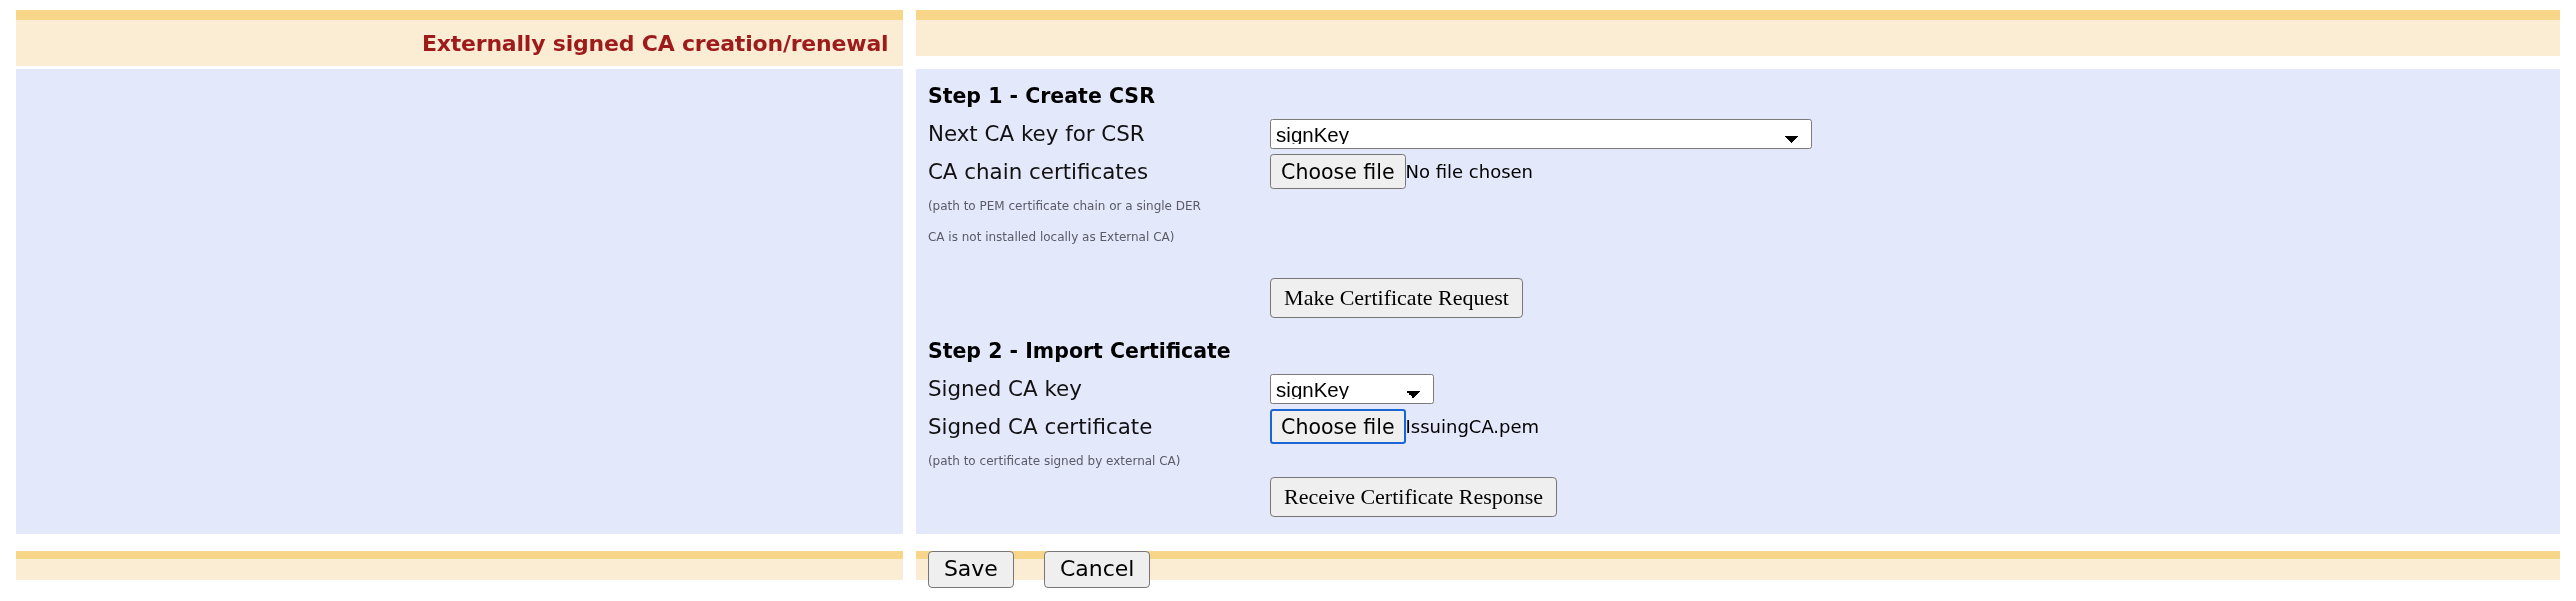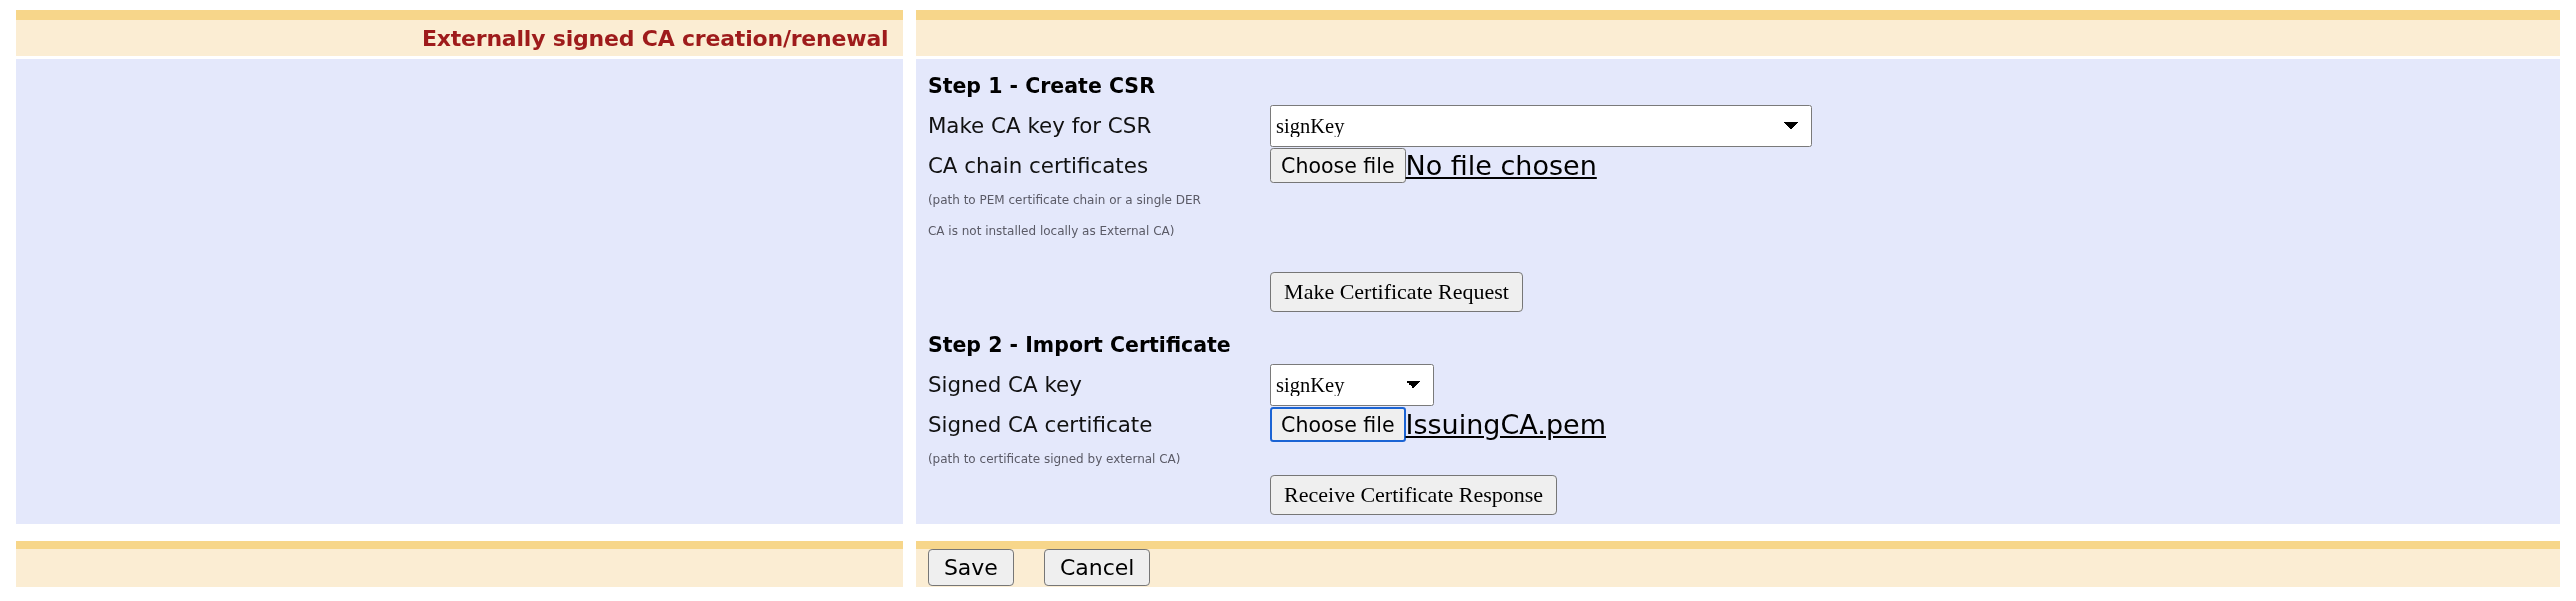--- a/index.html
+++ b/index.html
@@ -33,21 +33,21 @@
   .band .col-right { flex: 1 1 auto; }
 
   
   .header-band { margin-top: 10px; }
   .hdr-cell {
     background: #fbedd3;
     border-top: 10px solid #f7d68a;
     box-sizing: border-box;
   }
   .hdr-left {
-    height: 46px;
+    height: 56px;
     display: flex;
     align-items: center;
     justify-content: flex-end;
     padding-right: 15px;
   }
   .hdr-title {
     color: #9e1b1b;
     font-weight: bold;
     font-size: 22px;
     letter-spacing: -0.2px;
@@ -99,28 +99,28 @@
     font-size: 12px;
     color: #5a5a66;
     line-height: 31px;
     white-space: nowrap;
   }
   .spacer-row td { height: 25px; }
   .gap-row td { height: 18px; }
 
   
   select.combo {
-    font-family: Liberation Serif, serif;
+    font-family: Liberation Sans, sans-serif;
     font-size: 20.5px;
     color: #000;
     background: #ffffff;
     border: 1.6px solid #7a7a7a;
     border-radius: 2.5px;
     padding: 3.3px 5px;
-    height: 42px;
+    height: 30px;
     box-sizing: border-box;
     -webkit-appearance: none;
     appearance: none;
     background-image:
       linear-gradient(45deg, transparent 50%, #000 50%),
       linear-gradient(135deg, #000 50%, transparent 50%);
     background-position:
       calc(100% - 20px) 16.4px,
       calc(100% - 12.3px) 16.4px;
     background-size: 7.4px 7.4px, 7.4px 7.4px;
@@ -144,45 +144,44 @@
     padding: 2.5px 10px;
     line-height: 28px;
     cursor: pointer;
   }
   .file-btn.focused {
     border: 2.5px solid #1b64d4;
     padding: 1.6px 9px;
     outline: none;
   }
   .file-name {
-    font-size: 27px;
-    color: #000;
-    white-space: nowrap;
-    text-decoration: underline;
+    font-size: 18px;
+    color: #000;
+    white-space: nowrap;
   }
 
   .action-btn {
     font-family: Liberation Serif, serif;
     font-size: 22px;
     color: #000;
     background: #efefef;
     border: 1.6px solid #767676;
     border-radius: 4.1px;
     padding: 4.1px 13px;
     line-height: 30px;
     cursor: pointer;
   }
 
   
   .footer-band { margin-top: 16.4px; }
   .ftr-cell {
     background: #fbedd3;
     border-top: 8.2px solid #f7d68a;
     box-sizing: border-box;
-    height: 46px;
+    height: 29px;
   }
   .ftr-right {
     display: flex;
     align-items: center;
     gap: 30px;
     padding-left: 11.5px;
   }
   .ftr-btn {
     font-family: "DejaVu Sans", "Liberation Sans", sans-serif;
     font-size: 22px;
@@ -216,21 +215,21 @@
       <table class="form-table">
 
         <tbody>
             <tr>
           <td class="step-head cell-label">Step 1 - Create CSR</td>
           <td></td>
         </tr>
 
         <tr>
           <td class="cell-label">
-            <span class="row-label">Make CA key for CSR</span>
+            <span class="row-label">Next CA key for CSR</span>
           </td>
           <td class="cell-field">
             <select class="combo combo-wide">
               <option>signKey</option>
             </select>
           </td>
         </tr>
 
         <tr>
           <td class="cell-label">

